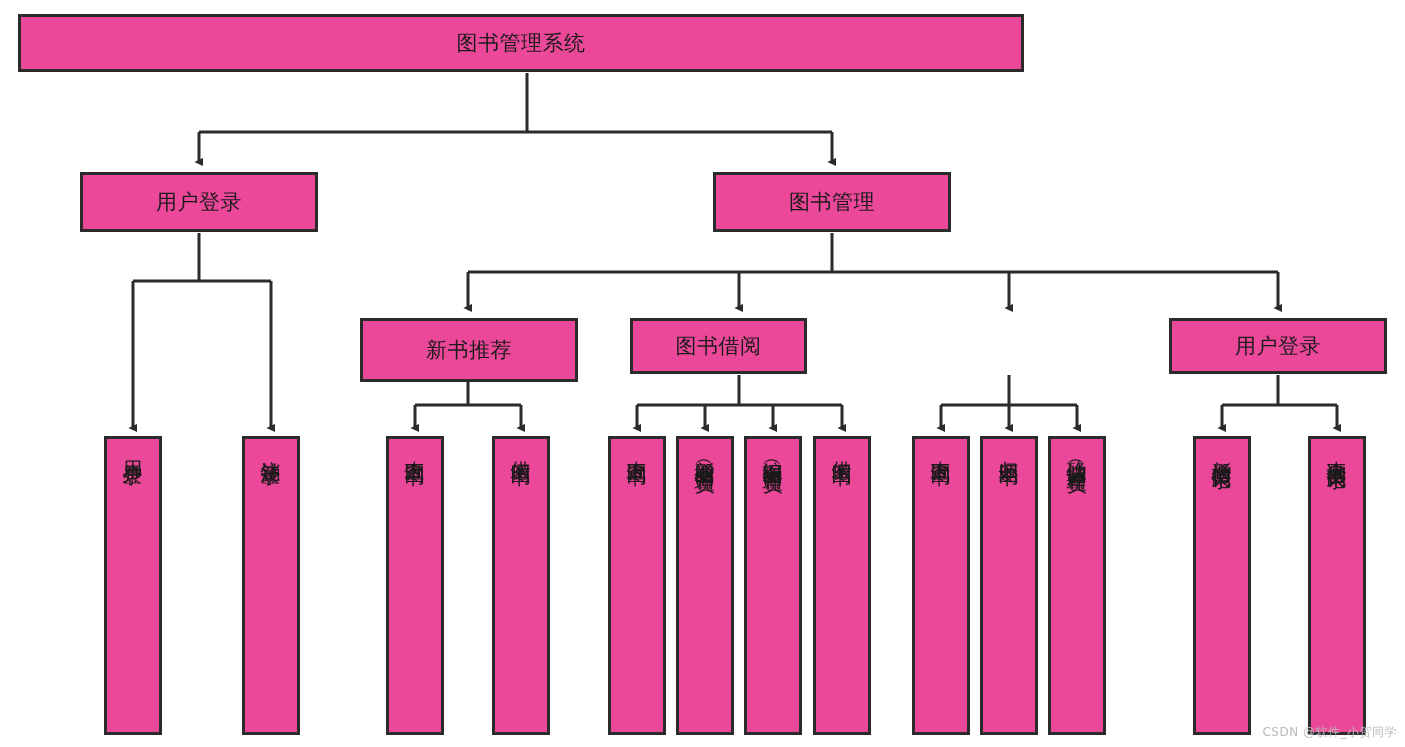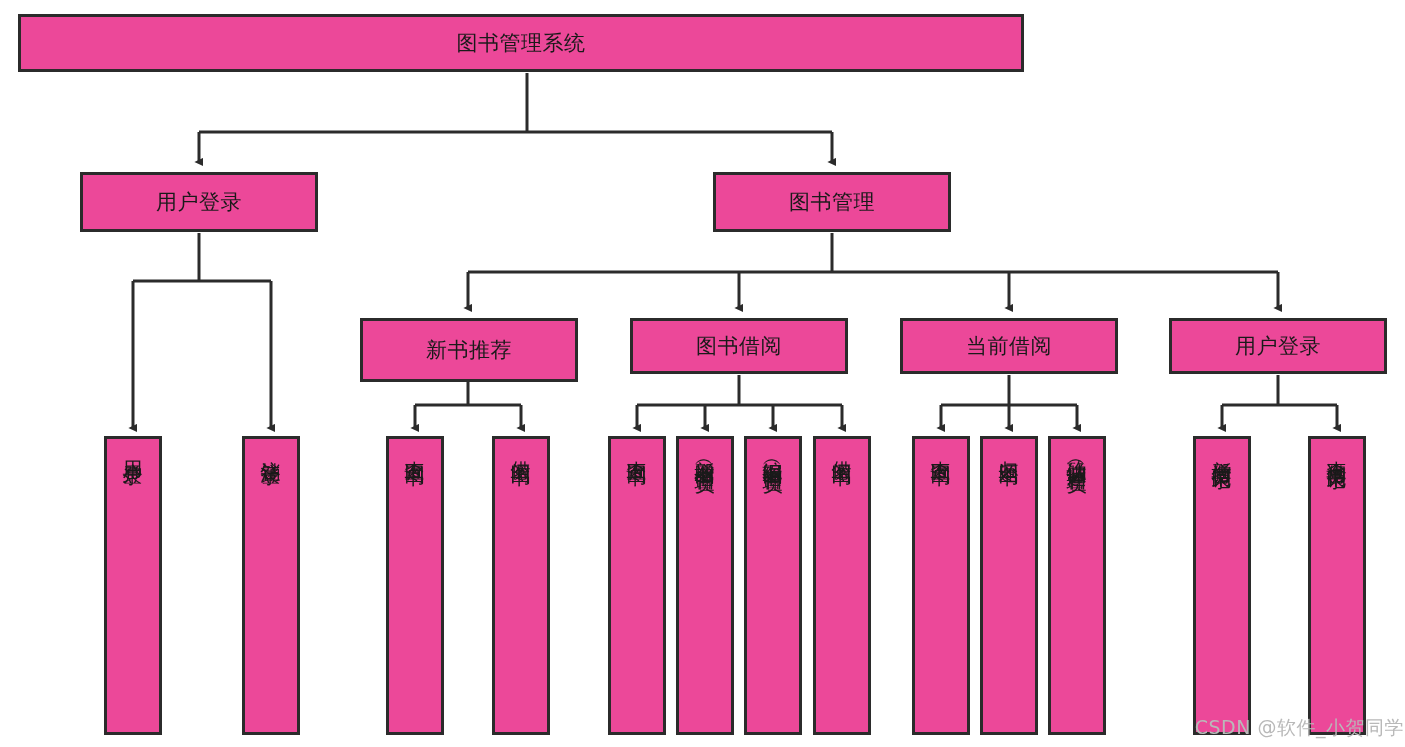--- a/index.html
+++ b/index.html
@@ -60,23 +60,23 @@
   svg.connectors {
     position: absolute;
     left: 0;
     top: 0;
     width: 1405px;
     height: 747px;
     pointer-events: none;
   }
   .watermark {
     position: absolute;
-    right: 1px;
+    right: 8px;
     bottom: 6px;
-    font-size: 19px;
+    font-size: 12px;
     color: #b9b9b9;
     letter-spacing: 0.5px;
     white-space: nowrap;
   }
 </style>
 </head>
 <body>
 
 <div id="diagram-root">
 
@@ -137,25 +137,22 @@
   <div class="node-box horizontal" style="left:80px; top:172px; width:238px; height:60px;">
     <span class="node-label">用户登录</span>
   </div>
   <div class="node-box horizontal" style="left:713px; top:172px; width:238px; height:60px;">
     <span class="node-label">图书管理</span>
   </div>
 
   <div class="node-box horizontal" style="left:360px; top:318px; width:218px; height:64px;">
     <span class="node-label">新书推荐</span>
   </div>
-  <div class="node-box horizontal" style="left:630px; top:318px; width:218px; height:56px;">
+  <div class="node-box horizontal" style="left:630px; top:318px; width:177px; height:56px;">
     <span class="node-label">图书借阅</span>
-  </div>
-  <div class="node-box horizontal" style="left:900px; top:318px; width:218px; height:56px;">
-    <span class="node-label">当前借阅</span>
   </div>
   <div class="node-box horizontal" style="left:1169px; top:318px; width:218px; height:56px;">
     <span class="node-label">用户登录</span>
   </div>
 
   <div class="node-box vertical" style="left:104px; top:436px; width:58px; height:299px;">
     <span class="node-label">用户登录</span>
   </div>
   <div class="node-box vertical" style="left:242px; top:436px; width:58px; height:299px;">
     <span class="node-label">注销登录</span>

